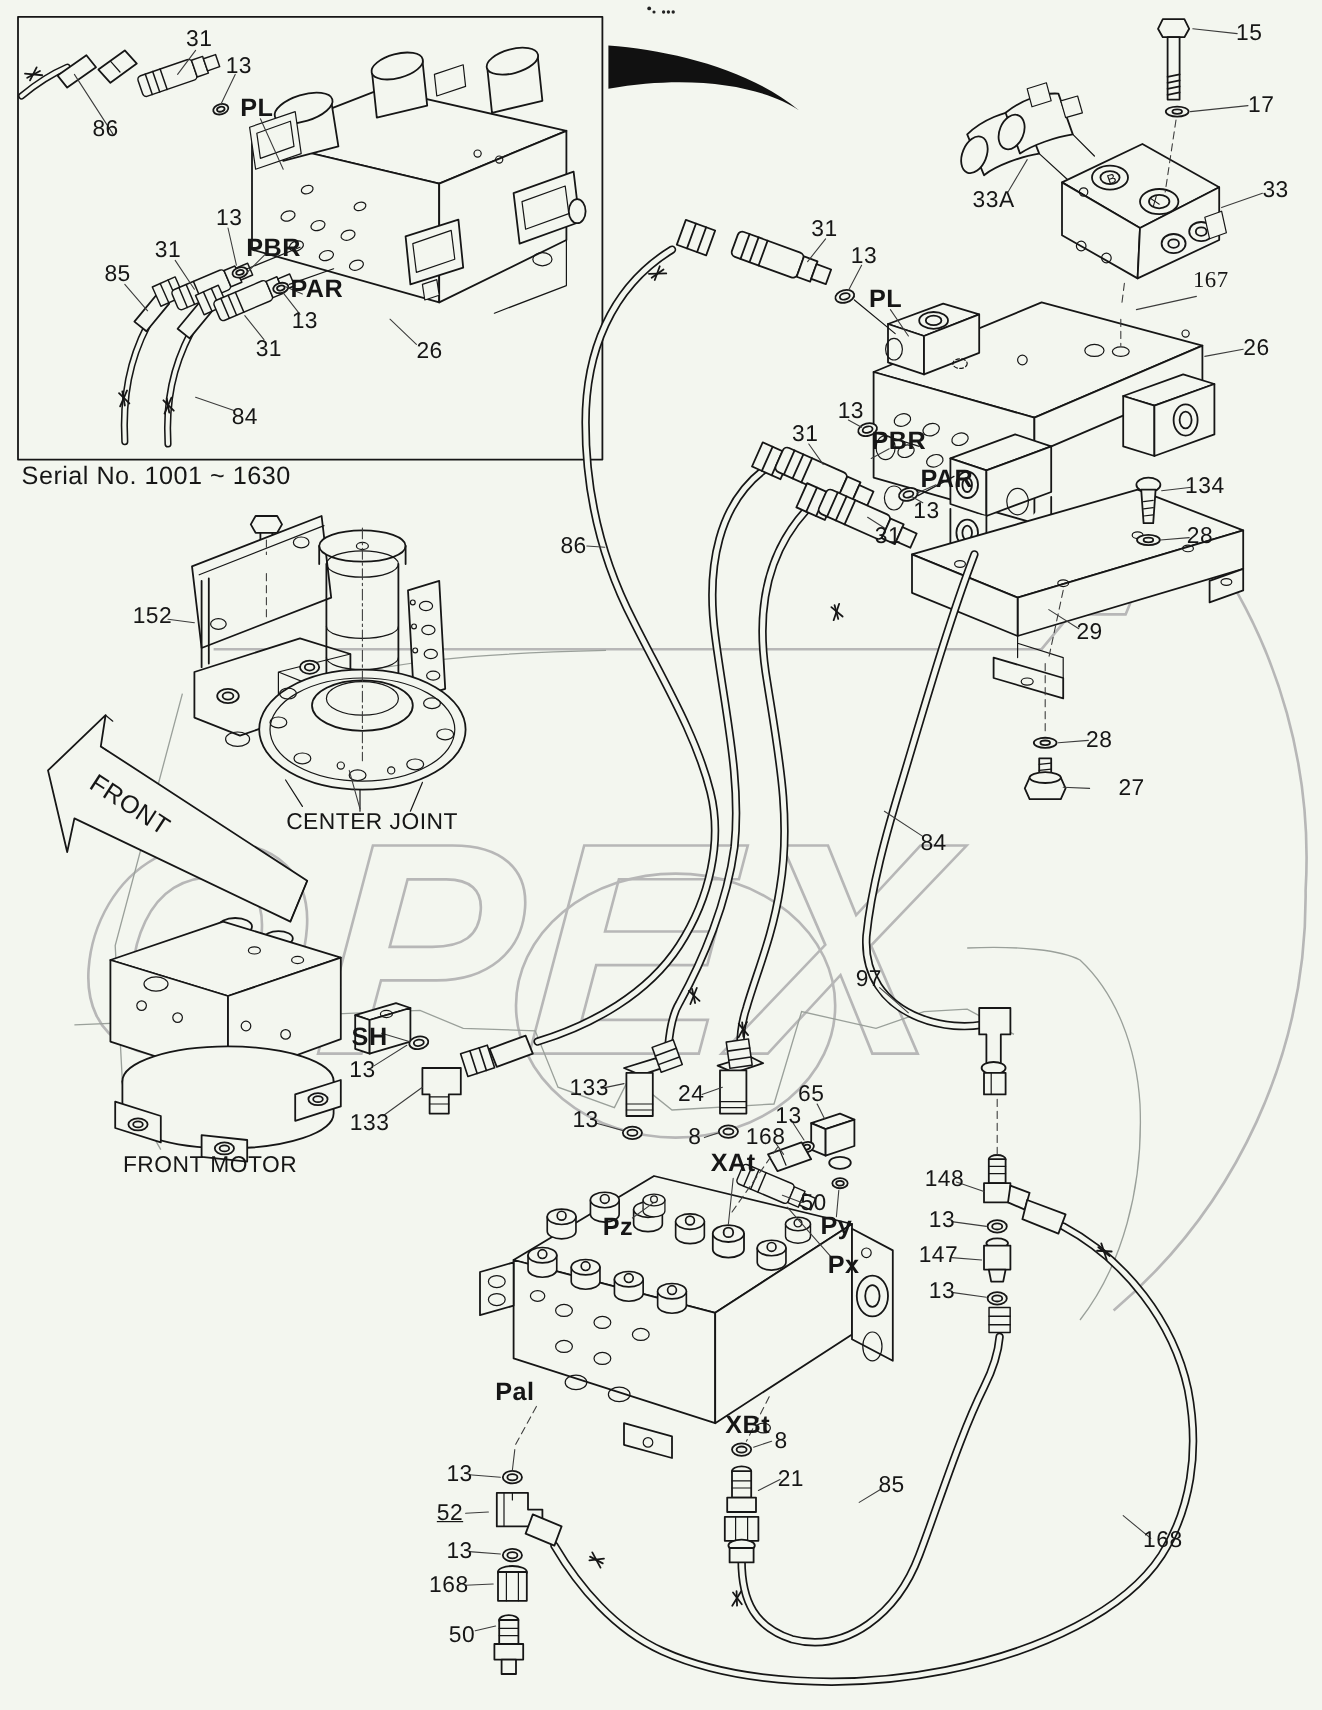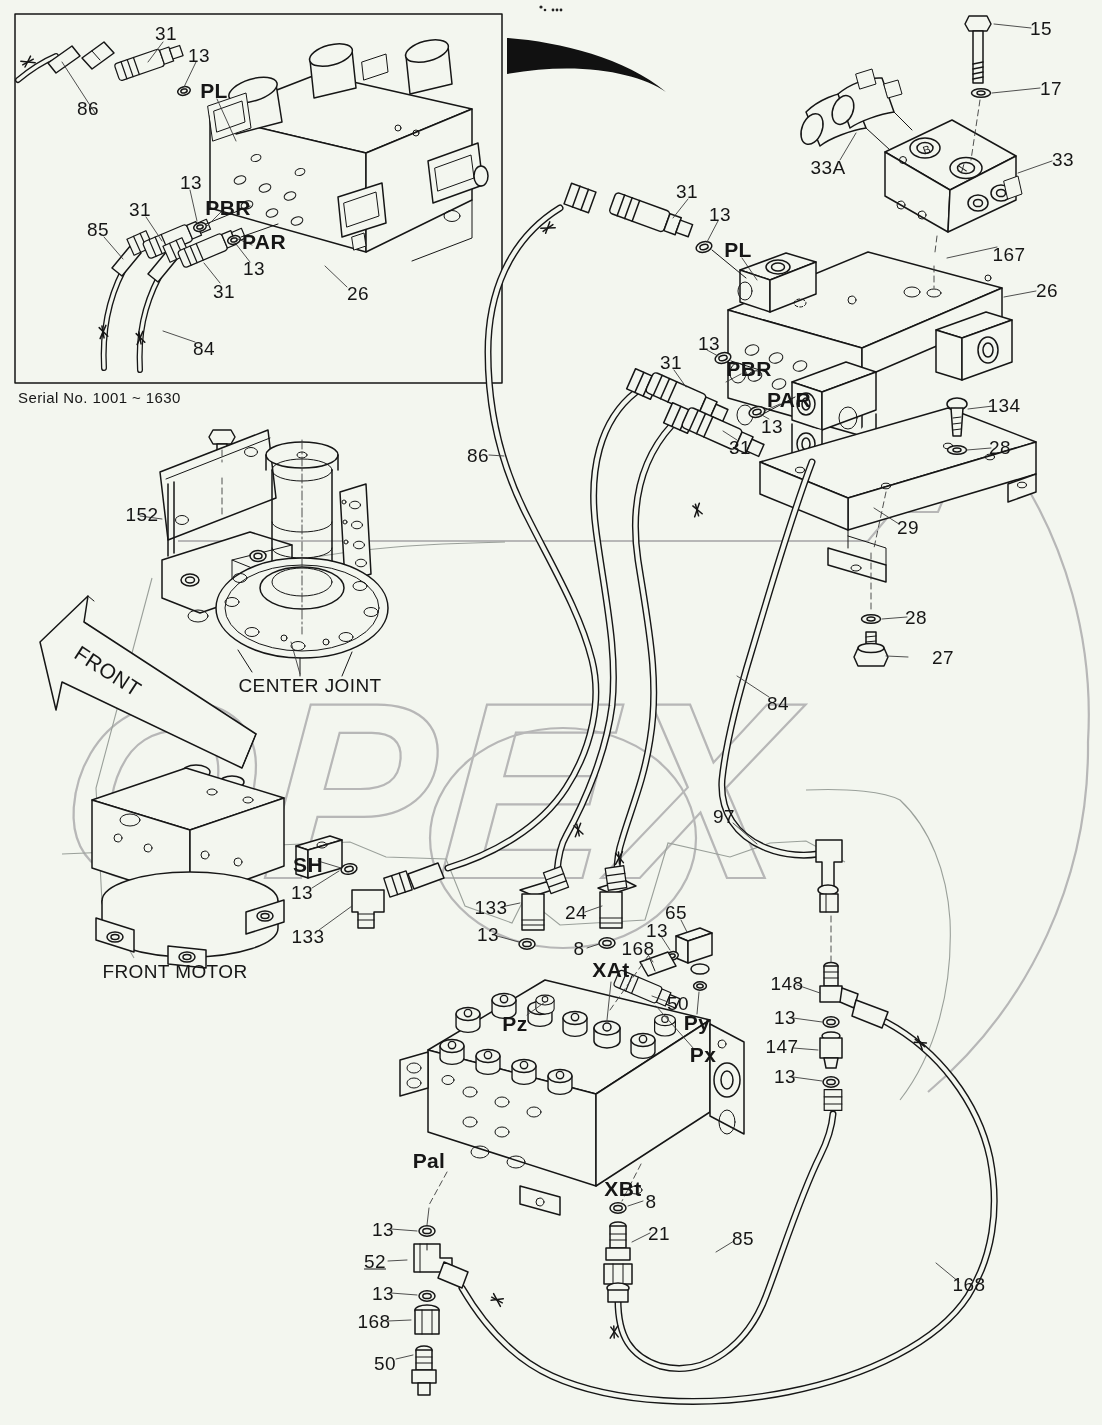--- a/index.html
+++ b/index.html
@@ -620,43 +620,43 @@
       <div class="lbl b" style="left: 214px; top: 90px; transform: translate(-50%, -50%);">PL</div>
       <div class="lbl" style="left: 191px; top: 182px; transform: translate(-50%, -50%);">13</div>
       <div class="lbl b" style="left: 228px; top: 207px; transform: translate(-50%, -50%);">PBR</div>
       <div class="lbl" style="left: 98px; top: 229px; transform: translate(-50%, -50%);">85</div>
       <div class="lbl" style="left: 140px; top: 209px; transform: translate(-50%, -50%);">31</div>
       <div class="lbl b" style="left: 264px; top: 241px; transform: translate(-50%, -50%);">PAR</div>
       <div class="lbl" style="left: 254px; top: 268px; transform: translate(-50%, -50%);">13</div>
       <div class="lbl" style="left: 224px; top: 291px; transform: translate(-50%, -50%);">31</div>
       <div class="lbl" style="left: 358px; top: 293px; transform: translate(-50%, -50%);">26</div>
       <div class="lbl" style="left: 204px; top: 348px; transform: translate(-50%, -50%);">84</div>
-      <div class="lbl" style="left: 18px; top: 397px; font-size: 15px; transform: translate(0px, -50%);">Serial No. 1001 ~ 1630</div>
+      <div class="lbl" style="left: 18px; top: 397px; font-size: 21px; transform: translate(0px, -50%);">Serial No. 1001 ~ 1630</div>
       <div class="lbl" style="left: 1041px; top: 28px; transform: translate(-50%, -50%);">15</div>
       <div class="lbl" style="left: 1051px; top: 88px; transform: translate(-50%, -50%);">17</div>
       <div class="lbl" style="left: 828px; top: 167px; transform: translate(-50%, -50%);">33A</div>
       <div class="lbl" style="left: 1063px; top: 159px; transform: translate(-50%, -50%);">33</div>
-      <div class="lbl" style="left: 1009px; top: 254px; transform: translate(-50%, -50%);">167</div>
+      <div class="lbl" style="left: 1009px; top: 234px; transform: translate(-50%, -50%); font-family: Liberation Serif, serif;">167</div>
       <div class="lbl" style="left: 1047px; top: 290px; transform: translate(-50%, -50%);">26</div>
       <div class="lbl" style="left: 687px; top: 191px; transform: translate(-50%, -50%);">31</div>
       <div class="lbl" style="left: 720px; top: 214px; transform: translate(-50%, -50%);">13</div>
       <div class="lbl b" style="left: 738px; top: 249px; transform: translate(-50%, -50%);">PL</div>
       <div class="lbl" style="left: 709px; top: 343px; transform: translate(-50%, -50%);">13</div>
       <div class="lbl b" style="left: 749px; top: 368px; transform: translate(-50%, -50%);">PBR</div>
       <div class="lbl" style="left: 671px; top: 362px; transform: translate(-50%, -50%);">31</div>
       <div class="lbl b" style="left: 789px; top: 399px; transform: translate(-50%, -50%);">PAR</div>
       <div class="lbl" style="left: 772px; top: 426px; transform: translate(-50%, -50%);">13</div>
       <div class="lbl" style="left: 740px; top: 447px; transform: translate(-50%, -50%);">31</div>
       <div class="lbl" style="left: 1004px; top: 405px; transform: translate(-50%, -50%);">134</div>
       <div class="lbl" style="left: 1000px; top: 447px; transform: translate(-50%, -50%);">28</div>
       <div class="lbl" style="left: 908px; top: 527px; transform: translate(-50%, -50%);">29</div>
       <div class="lbl" style="left: 916px; top: 617px; transform: translate(-50%, -50%);">28</div>
       <div class="lbl" style="left: 943px; top: 657px; transform: translate(-50%, -50%);">27</div>
       <div class="lbl" style="left: 478px; top: 455px; transform: translate(-50%, -50%);">86</div>
-      <div class="lbl" style="left: 127px; top: 514px; transform: translate(-50%, -50%); margin-left: 15px;">152</div>
+      <div class="lbl" style="left: 127px; top: 514px; transform: translate(-50%, -50%);">152</div>
       <div class="lbl" style="left: 310px; top: 685px; font-size: 19px; transform: translate(-50%, -50%);">CENTER JOINT</div>
       <div class="lbl" style="left: 108px; top: 671px; font-size: 21px; transform: translate(-50%, -50%) rotate(33deg);">FRONT</div>
       <div class="lbl" style="left: 778px; top: 703px; transform: translate(-50%, -50%);">84</div>
       <div class="lbl" style="left: 724px; top: 816px; transform: translate(-50%, -50%);">97</div>
       <div class="lbl" style="left: 175px; top: 971px; font-size: 19px; transform: translate(-50%, -50%);">FRONT MOTOR</div>
       <div class="lbl b" style="left: 308px; top: 864px; transform: translate(-50%, -50%);">SH</div>
       <div class="lbl" style="left: 302px; top: 892px; transform: translate(-50%, -50%);">13</div>
       <div class="lbl" style="left: 308px; top: 936px; transform: translate(-50%, -50%);">133</div>
       <div class="lbl" style="left: 491px; top: 907px; transform: translate(-50%, -50%);">133</div>
       <div class="lbl" style="left: 488px; top: 934px; transform: translate(-50%, -50%);">13</div>

